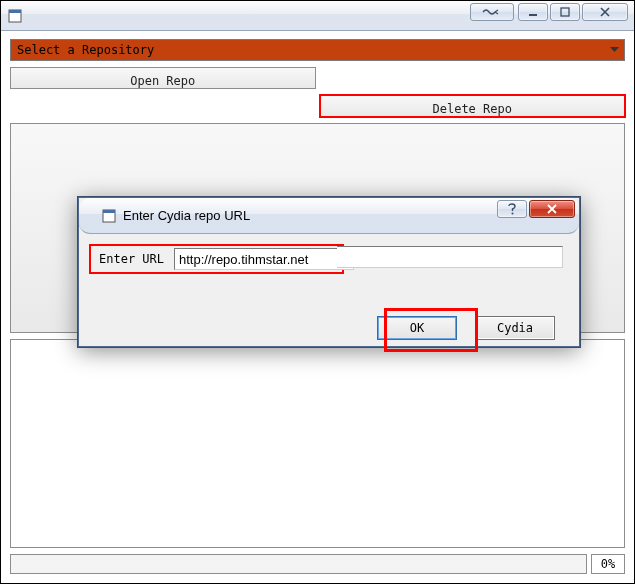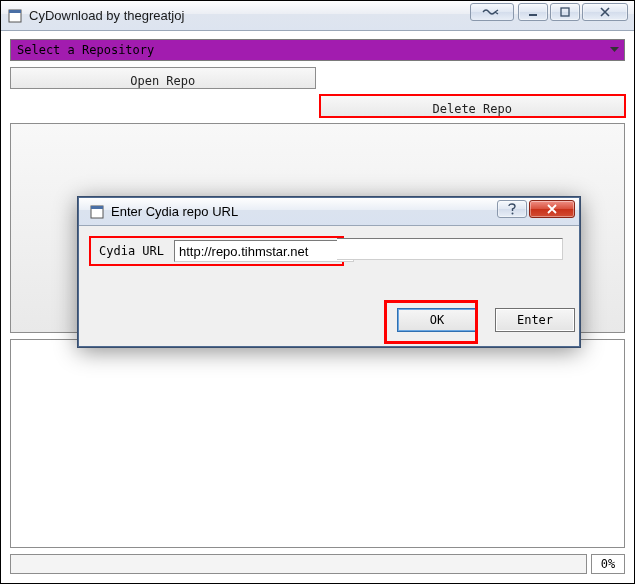--- a/index.html
+++ b/index.html
@@ -76,21 +76,21 @@
     height: calc(100% - 30px);
     display: flex;
     flex-direction: column;
     gap: 6px;
     position: relative;
   }
 
   .repo-select {
     height: 22px;
     border: 1px solid #7a7a7a;
-    background: #a21caf;
+    background: #c2410c;
     display: flex;
     align-items: center;
     justify-content: space-between;
     padding: 0 2px 0 6px;
     font-family: "SimSun", monospace;
     font-size: 12px;
   }
   .repo-select .dd-arrow {
     width: 16px; height: 16px;
     display:inline-flex;align-items:center;justify-content:center;
@@ -149,26 +149,27 @@
     position: absolute;
     left: 77px;
     top: 166px;
     width: 502px;
     height: 150px;
     border: 1px solid #4f6a8f;
     box-shadow: 0 0 0 1px #394e6d, 0 4px 22px rgba(0,0,0,0.45);
     background: #f0f0f0;
   }
   .dlg-titlebar {
-    height: 28px;
+    height: 36px;
     background: linear-gradient(to bottom,#fefefe,#e9eef6 45%,#dbe3ef 46%,#d9e2f0);
     border-bottom: 1px solid #9aa7b8;
     display:flex;align-items:center;
-    padding-left:10px;
+    padding-left:22px;
     position:relative;
+    border-radius:11px;
   }
   .dlg-titlebar .app-icon { width:16px;height:16px;margin-right:6px;display:inline-flex;align-items:center;justify-content:center;}
   .dlg-titlebar .dlg-title {
     font-family:"Microsoft YaHei","Segoe UI",sans-serif;
     font-size:13px;
   }
   .dlg-winctrls {
     position:absolute; right:4px; top:2px;
     display:flex; gap:2px;
   }
@@ -200,21 +201,21 @@
     background:#fff;
     font-family:Liberation Sans, sans-serif;
     font-size:13px;
     padding:0 4px;
     display:flex;align-items:center;
     color:#000;
   }
 
   .dlg-btn-row {
     position:absolute;
-    right:4px;
+    right:24px;
     bottom:14px;
     display:flex;
     gap:18px;
     align-items:center;
   }
   .dlg-btn {
     width: 80px;
     height: 24px;
     border:1px solid #707070;
     background:linear-gradient(to bottom,#f6f6f6,#e4e4e4);
@@ -252,21 +253,20 @@
 </head>
 <body>
 
 <div class="main-titlebar">
   <span class="app-icon">
     <svg width="14" height="14" viewBox="0 0 14 14">
       <rect x="1" y="1" width="12" height="12" fill="#fff" stroke="#555"></rect>
       <rect x="1" y="1" width="12" height="3" fill="#4a6fa5"></rect>
     </svg>
   </span>
-  <span class="title-text">CyDownload by thegreatjoj</span>
 
   <span class="extra-ctrl">
     <svg width="22" height="10" viewBox="0 0 22 10">
       <path d="M2 5 Q5 1 8 5 Q11 9 14 5" fill="none" stroke="#3a4d66" stroke-width="1.3"></path>
       <path d="M14 5 l3 -2 M14 5 l3 2" stroke="#3a4d66" stroke-width="1.3"></path>
     </svg>
   </span>
 
   <div class="win-ctrls">
     <span class="win-ctrl">
@@ -337,34 +337,34 @@
         <span class="win-ctrl close-red">
           <svg width="12" height="10" viewBox="0 0 12 10">
               <path d="M2 1 L10 9 M10 1 L2 9" stroke="#fff" stroke-width="1.8"></path>
             </svg>
         </span>
       </div>
     </div>
 
     <div class="dlg-body">
       <div class="hl-wrap" style="width:255px;">
-        <span class="field-label">Cydia URL</span>
+        <span class="field-label">Enter URL</span>
         <div class="text-input" style="flex:0 0 180px">
           <span>http://repo.tihmstar.net</span>
         </div>
       </div>
 
       <div class="text-input" style="position:absolute;left:258px;top:12px;right:16px;height:22px;border-left:none"></div>
 
       <div class="dlg-btn-row">
         <div class="dlg-btn default">
           <span>OK</span>
         </div>
         <div class="dlg-btn">
-          <span>Enter</span>
+          <span>Cydia</span>
         </div>
       </div>
 
       <div class="hl-box-btn hl-ok"></div>
     </div>
   </div>
 
 </div>
 
 </body></html>

